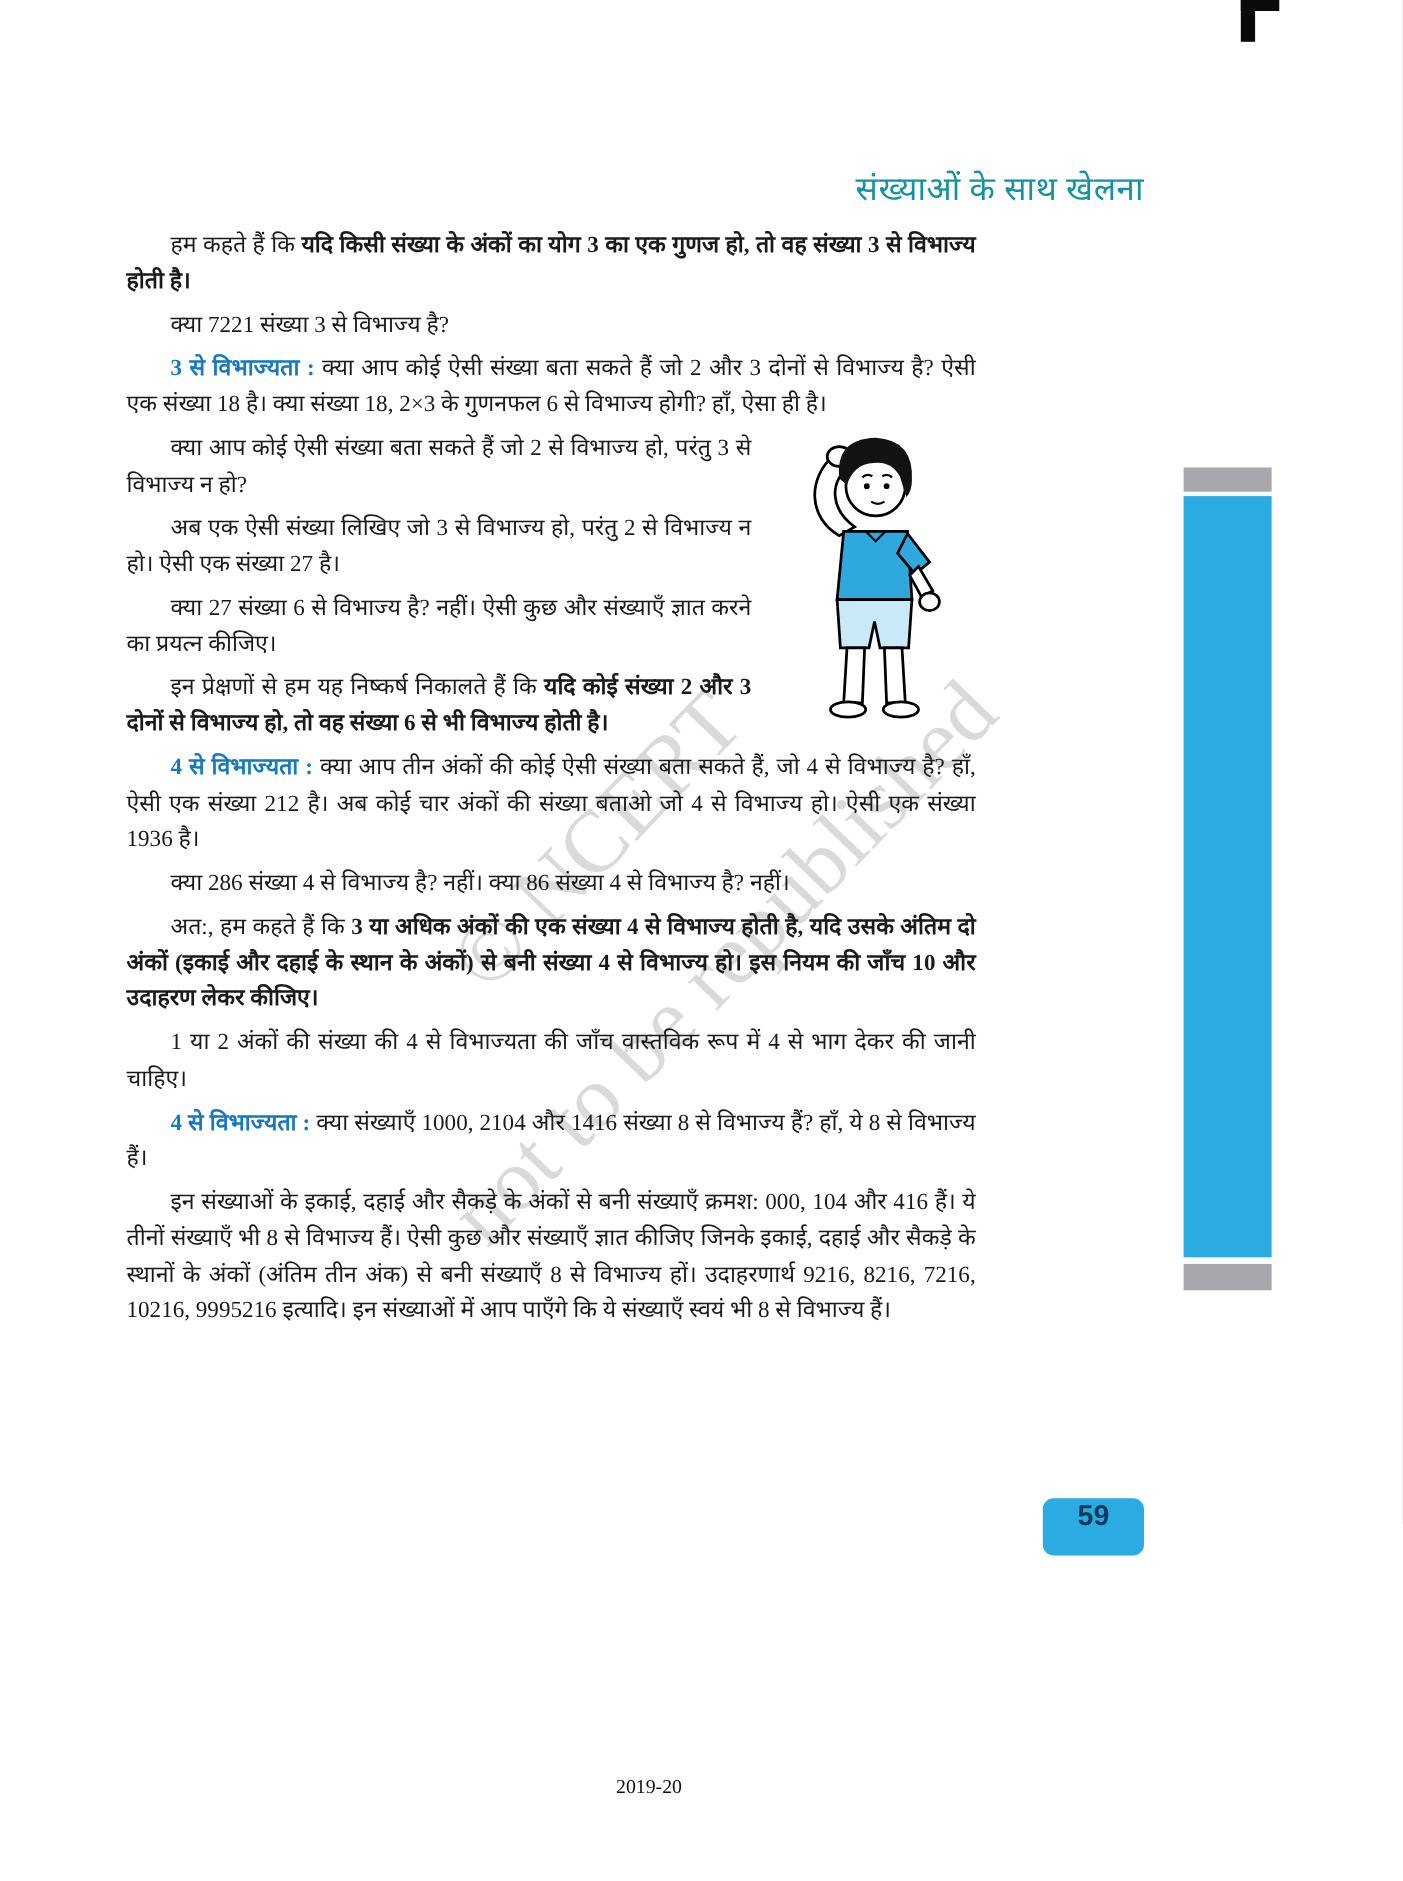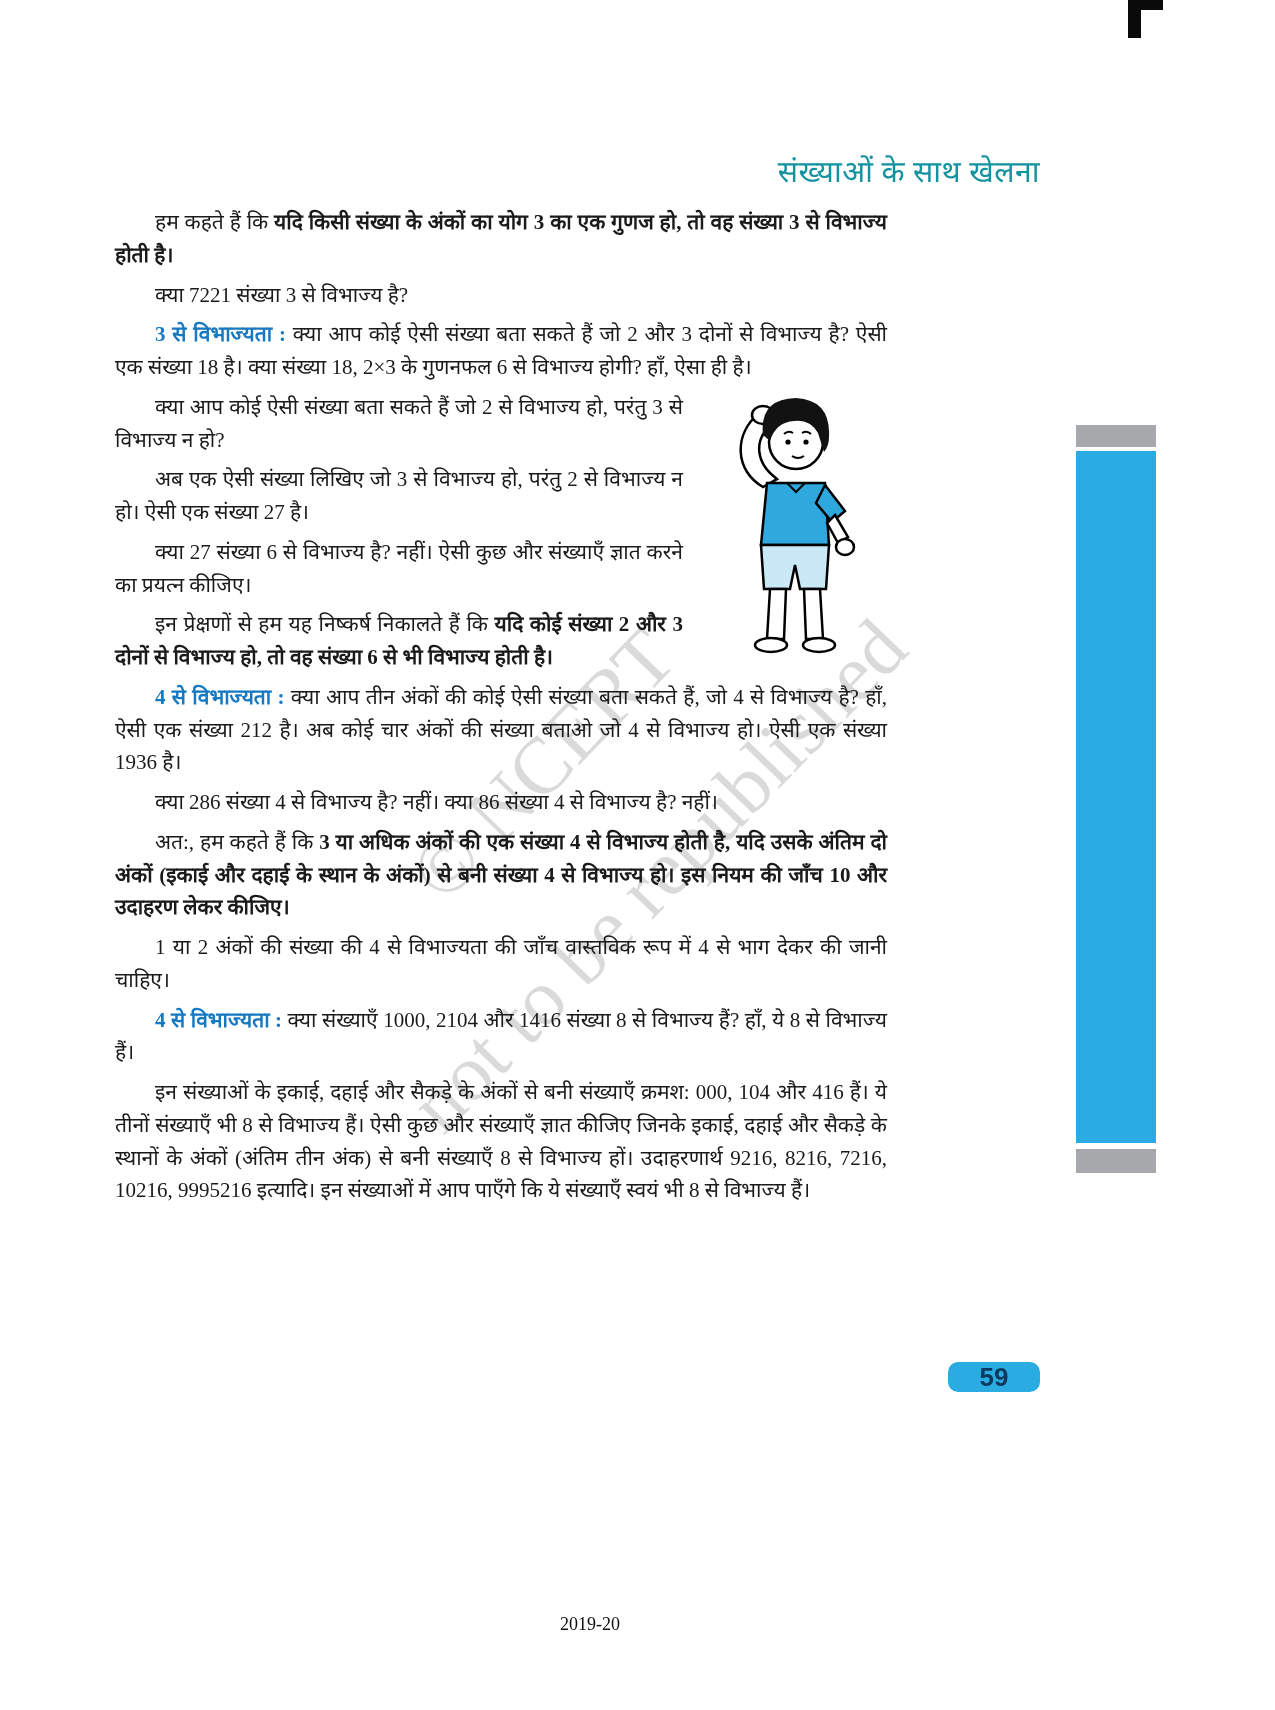--- a/index.html
+++ b/index.html
@@ -36,21 +36,21 @@
     position:relative; z-index:2;
   }
   .boy-float svg { display:block; }
   .shirt  { fill:var(--shirt,#2fa8dd); }
   .shorts { fill:var(--shorts,#c9e9f7); }
   .band { position:absolute; left:1076px; width:80px; }
   .band-gray-top    { top:425px; height:22px; background:var(--gray,#a6a8ab); }
   .band-blue        { top:451px; height:692px; background:var(--blue,#2aabe2); }
   .band-gray-bottom { top:1149px; height:24px; background:var(--gray,#a6a8ab); }
   .page-badge {
-    position:absolute; left:948px; top:1362px; width:92px; height:30px;
+    position:absolute; left:948px; top:1362px; width:92px; height:52px;
     background:var(--blue,#2aabe2); border-radius:10px;
     display:flex; align-items:flex-start; justify-content:center;
     font-family:"Liberation Sans",sans-serif; font-weight:bold;
     font-size:26px; color:var(--badge,#0d3a5c); z-index:3;
   }
   .footer {
     position:absolute; left:115px; top:1614px; width:950px; text-align:center;
     font-size:18px; color:#111; font-family:"Liberation Serif",serif;
   }
 </style>

